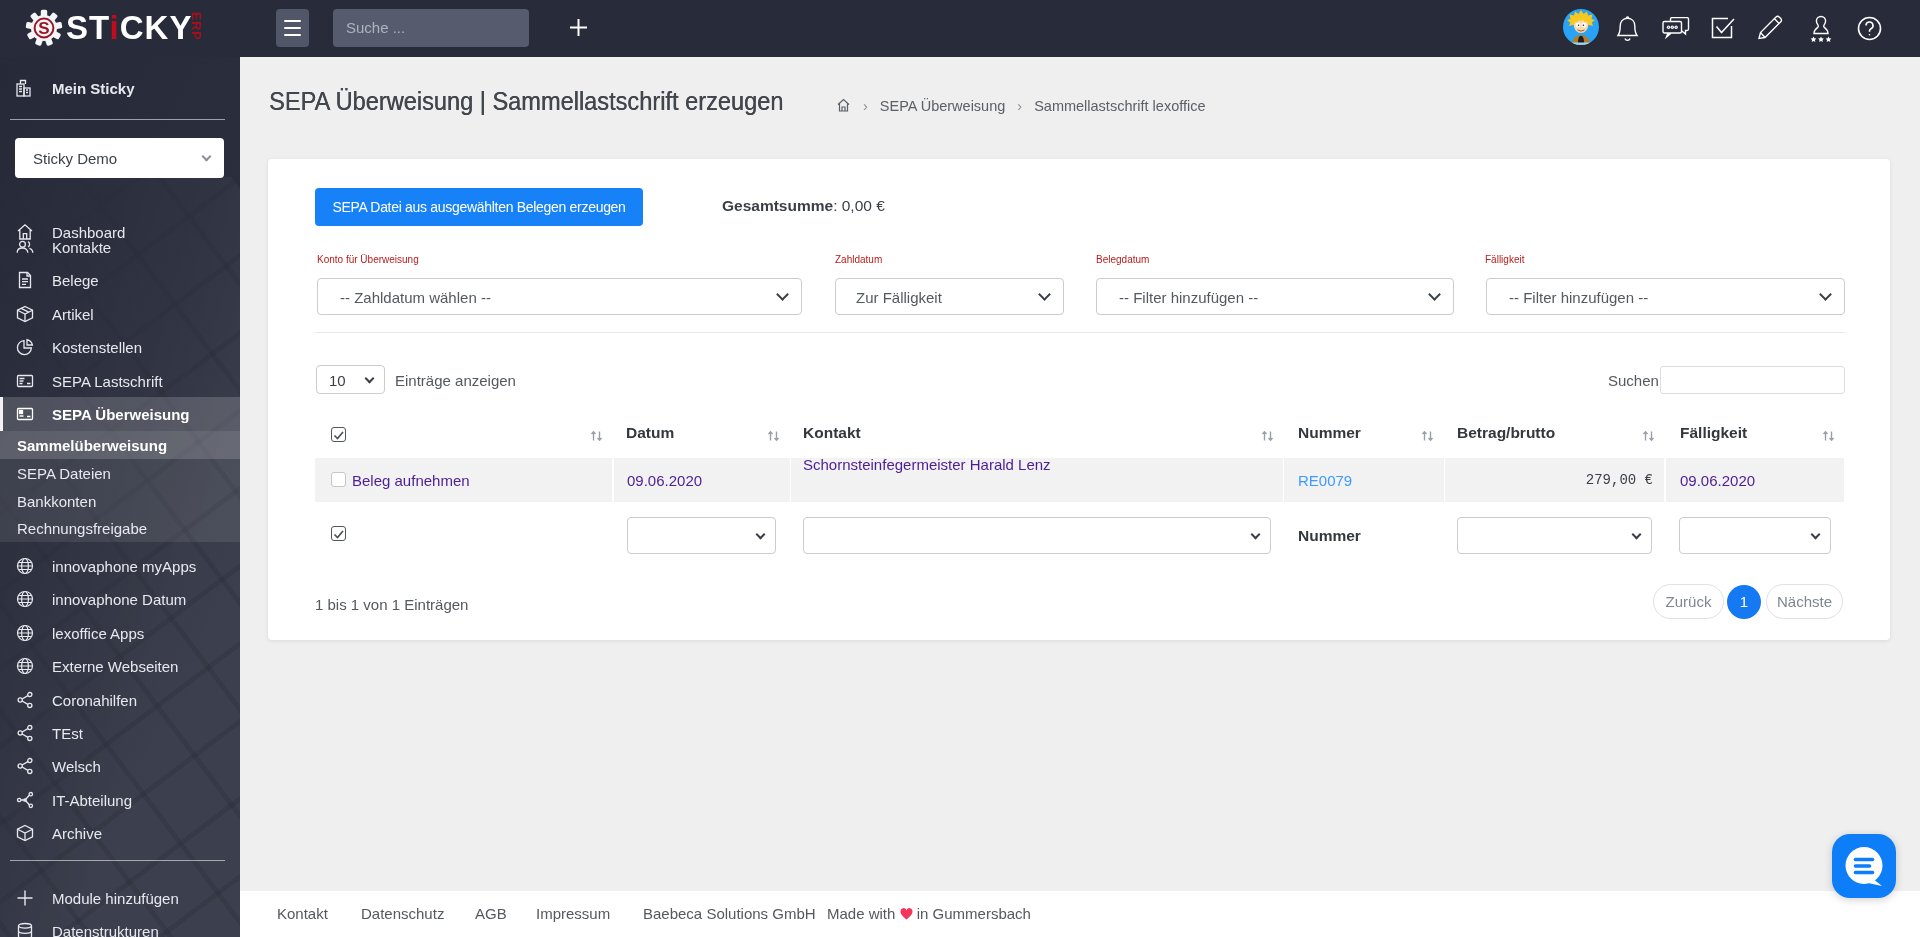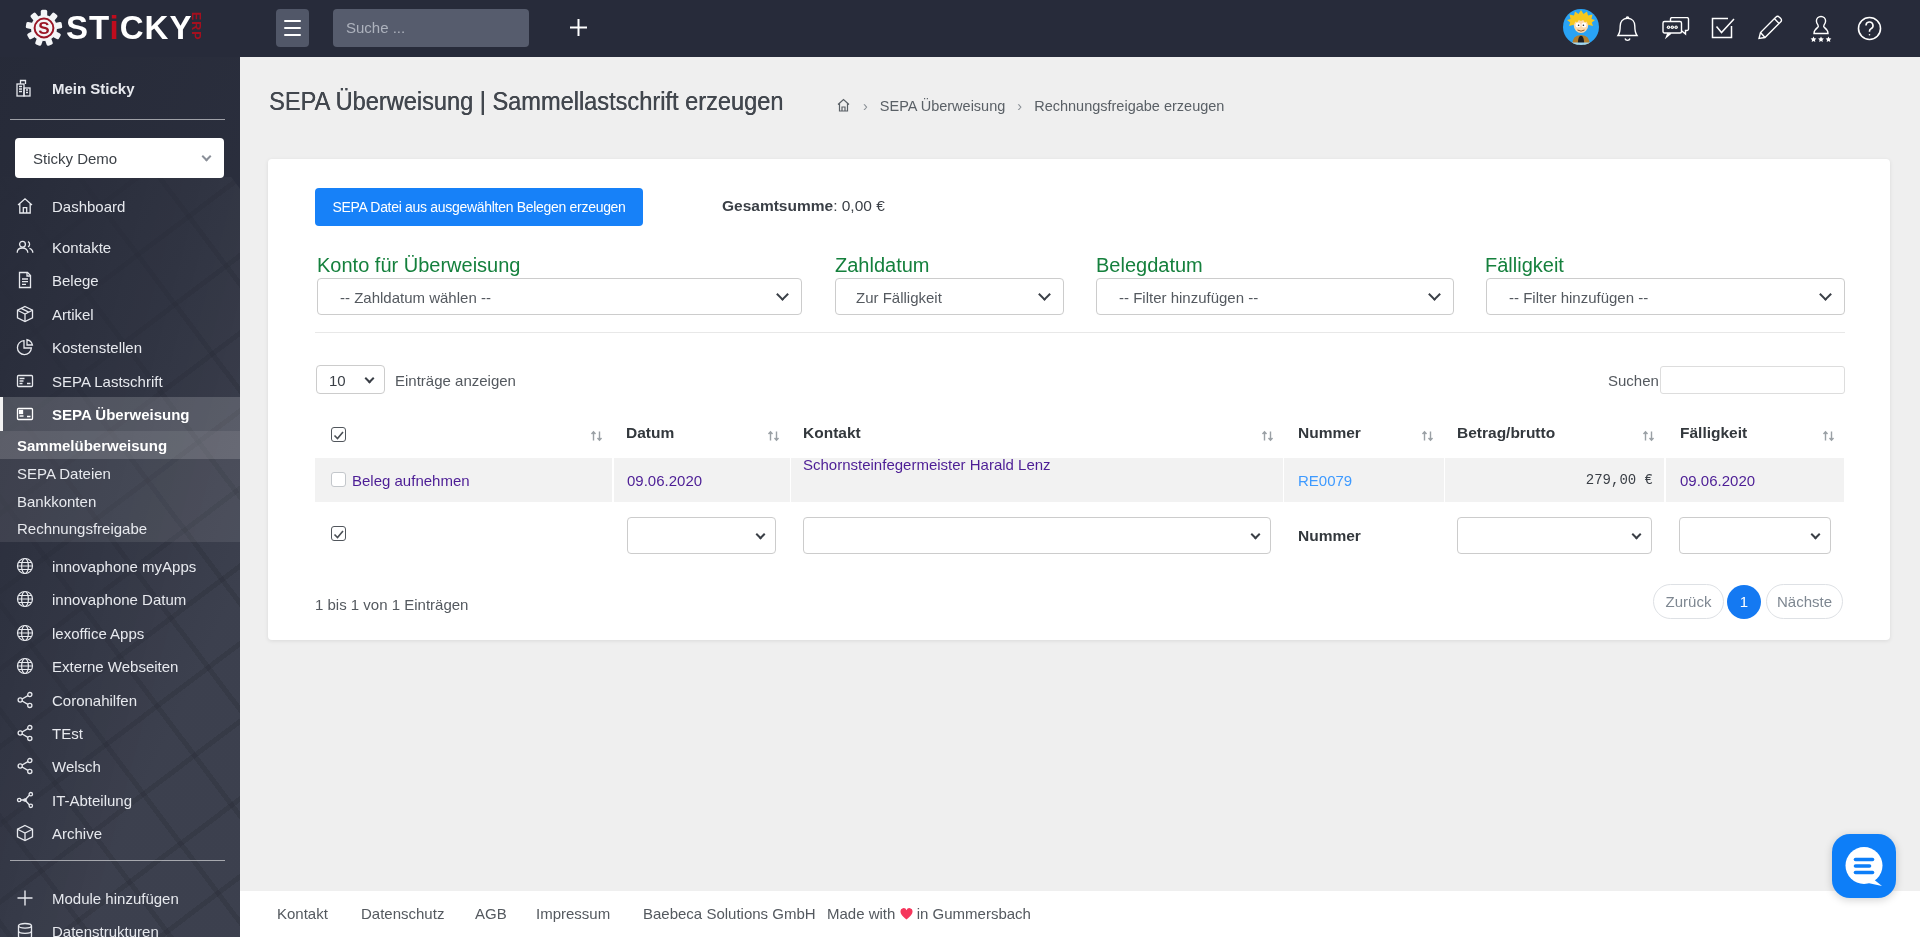--- a/index.html
+++ b/index.html
@@ -41,21 +41,21 @@
 .subactive { background:rgba(255,255,255,0.16);padding-left:40px; }
 .subactive .txt { font-weight:bold; color:#fff; }
 
 
 .main { position:absolute; left:240px; top:57px; width:1680px; height:880px; background:#efefef; }
 h1 { position:absolute; left:29px; top:29px; font-size:26px; font-weight:normal; color:#42474e; white-space:nowrap; transform:scaleX(0.907); transform-origin:0 0; text-shadow:0.4px 0 0 #42474e; }
 .crumbs { position:absolute; left:596px; top:41px; z-index:5; font-size:14.5px; color:#5a6066; white-space:nowrap; }
 .card { position:absolute; left:28px; top:90px; width:1622px; height:481px; background:#fff; border-radius:4px; box-shadow:0 1px 4px rgba(0,0,0,0.09);margin-top:12px; }
 .bluebtn { position:absolute; left:47px; top:29px; width:328px; height:38px; background:#1781f8; border-radius:4px; color:#fff; font-size:14px; letter-spacing:-0.3px; text-align:center; line-height:38px; white-space:nowrap; }
 .gsum { position:absolute; left:454px; top:38px; font-size:15.5px; color:#3a3f46;text-align:right; }
-.flabel { position:absolute; font-size:20px; color:#15803d; }
+.flabel { position:absolute; font-size:10px; color:#b91c1c; }
 .fselect { position:absolute; height:37px; border:1px solid #ccc; border-radius:4px; background:#fff; font-size:15px; color:#54595f; }
 .fselect .t { position:absolute; left:22px; top:50%; transform:translateY(-50%); white-space:nowrap; }
 .caret { position:absolute; right:14px; top:50%; width:9px; height:9px; margin-top:-7px; border-right:2px solid #3a3f46; border-bottom:2px solid #3a3f46; transform:rotate(45deg); }
 .carets { position:absolute; right:11px; top:50%; width:7px; height:7px; margin-top:-5px; border-right:2px solid #3a3f46; border-bottom:2px solid #3a3f46; transform:rotate(45deg); }
 .cdivider { position:absolute; left:47px; top:173px; width:1530px; height:1px; background:#e8e8e8; }
 .lensel { position:absolute; left:48px; top:206px; width:69px; height:29px; border:1px solid #ccc; border-radius:4px; font-size:15px; color:#3a3f46; }
 .lensel .t { position:absolute; left:12px; top:50%; transform:translateY(-50%); }
 .entries { position:absolute; left:127px; top:213px; font-size:15px; color:#54595f; }
 .suchlbl { position:absolute; left:1340px; top:213px; font-size:15px; color:#54595f; }
 .suchinp { position:absolute; left:1392px; top:207px; width:185px; height:28px; border:1px solid #ddd; border-radius:3px; background:#fff; }
@@ -95,21 +95,21 @@
         <path d="M4.5 5V1.5h5V5"></path>
       </svg>
     <span class="txt" style="font-weight:bold;">Mein Sticky</span>
   </div>
   <div class="sbdivider" style="top:62px;"></div>
   <div class="sticky-select">
       <span class="t">Sticky Demo</span>
       <span class="carets" style="right:14px;border-color:#8a8f98;"></span>
     </div>
   <div id="menu">
-      <div class="sbrow" style="top:132px;height:33.4px;text-decoration:underline;">
+      <div class="sbrow" style="top:158px;height:33.4px;text-decoration:underline;">
         <svg class="ic" viewBox="0 0 18 18" fill="none" stroke="#e7e9ee" stroke-width="1.3">
           <path d="M2 8 L9 1.8 L16 8 M3.8 6.8V16h10.4V6.8 M7.3 16V10.6h3.4V16"></path>
         </svg>
         <span class="txt">Dashboard</span>
       </div>
       <div class="sbrow" style="top:173.4px;height:33.4px;">
         <svg class="ic" viewBox="0 0 18 18" fill="none" stroke="#e7e9ee" stroke-width="1.3">
           <circle cx="6.5" cy="6.2" r="2.9"></circle>
           <path d="M1.2 14.8 c0-3.2 2.4-4.8 5.3-4.8 s5.3 1.6 5.3 4.8"></path>
           <path d="M12 3.6 a2.9 2.9 0 0 1 0 5.2 M13.4 10.3 c2.1.7 3.4 2.2 3.4 4.5"></path>
@@ -356,21 +356,21 @@
         <path d="M9 9.5 a3.5 3.5 0 1 1 5 3.2 c-1 .5-1.5 1-1.5 2.3 v.8"></path>
         <circle cx="12.5" cy="18.8" r="0.8" fill="#fff" stroke="none"></circle>
       </svg>
     </div>
 </div>
 
 <div class="main">
   <h1>SEPA Überweisung | Sammellastschrift erzeugen</h1>
   <div class="crumbs" id="crumbs"><svg style="vertical-align:-2px;" width="15" height="15" viewBox="0 0 15 15" fill="none" stroke="#5a6066" stroke-width="1.2">
         <path d="M2 6.5 L7.5 1.5 L13 6.5 M3.5 5.5V13h8V5.5 M6 13V9h3v4"></path>
-      </svg><span style="margin:0 12px;color:#8a9096;">›</span><span style="margin-right:0;">SEPA Überweisung</span><span style="margin:0 12px;color:#8a9096;">›</span><span>Rechnungsfreigabe erzeugen</span></div>
+      </svg><span style="margin:0 12px;color:#8a9096;">›</span><span style="margin-right:0;">SEPA Überweisung</span><span style="margin:0 12px;color:#8a9096;">›</span><span>Sammellastschrift lexoffice</span></div>
 
   <div class="card">
     <div class="bluebtn">SEPA Datei aus ausgewählten Belegen erzeugen</div>
     <div class="gsum"><b>Gesamtsumme</b>: 0,00 €</div>
 
     <div class="flabel" style="left:49px;top:95px;">Konto für Überweisung</div>
     <div class="flabel" style="left:567px;top:95px;">Zahldatum</div>
     <div class="flabel" style="left:828px;top:95px;">Belegdatum</div>
     <div class="flabel" style="left:1217px;top:95px;">Fälligkeit</div>
 

